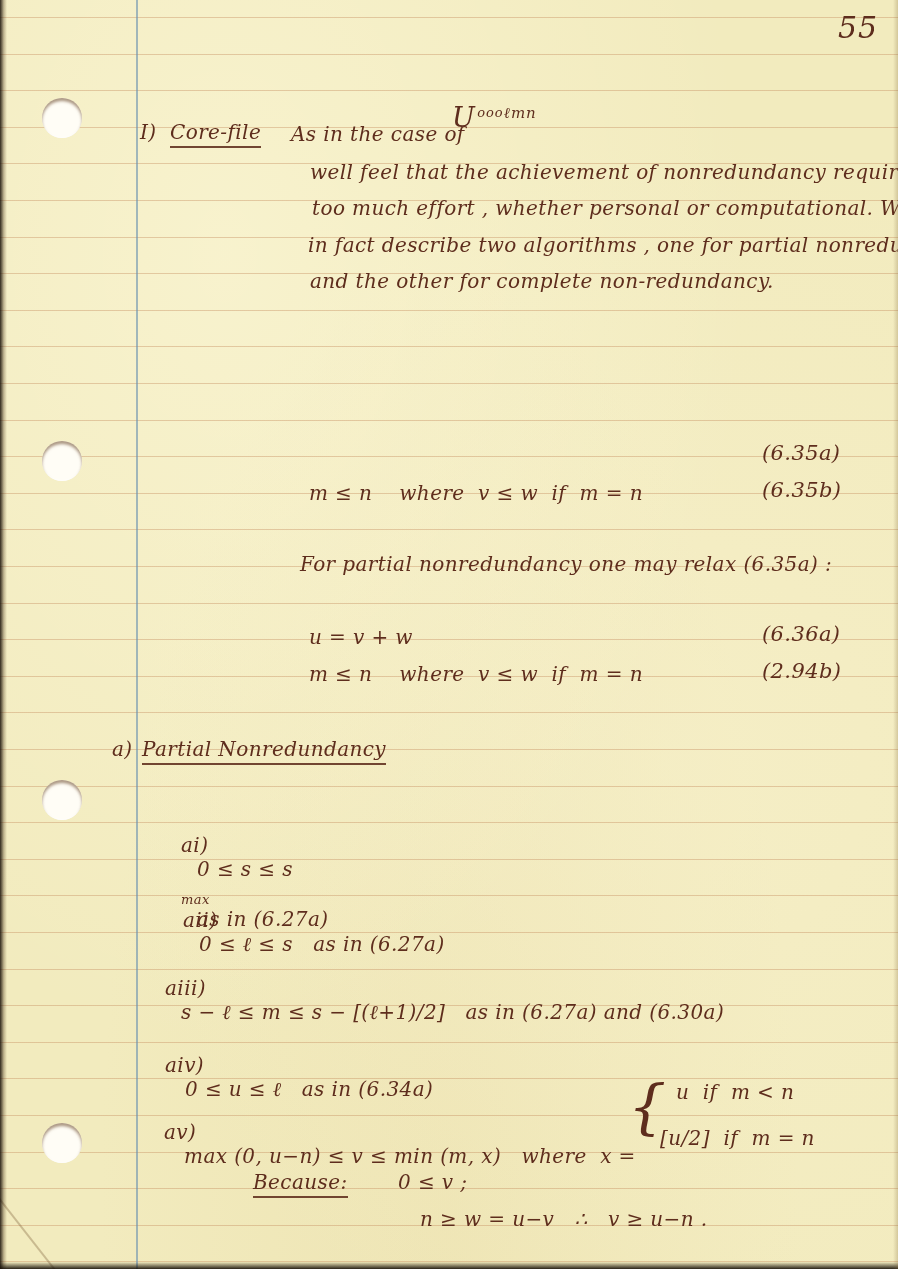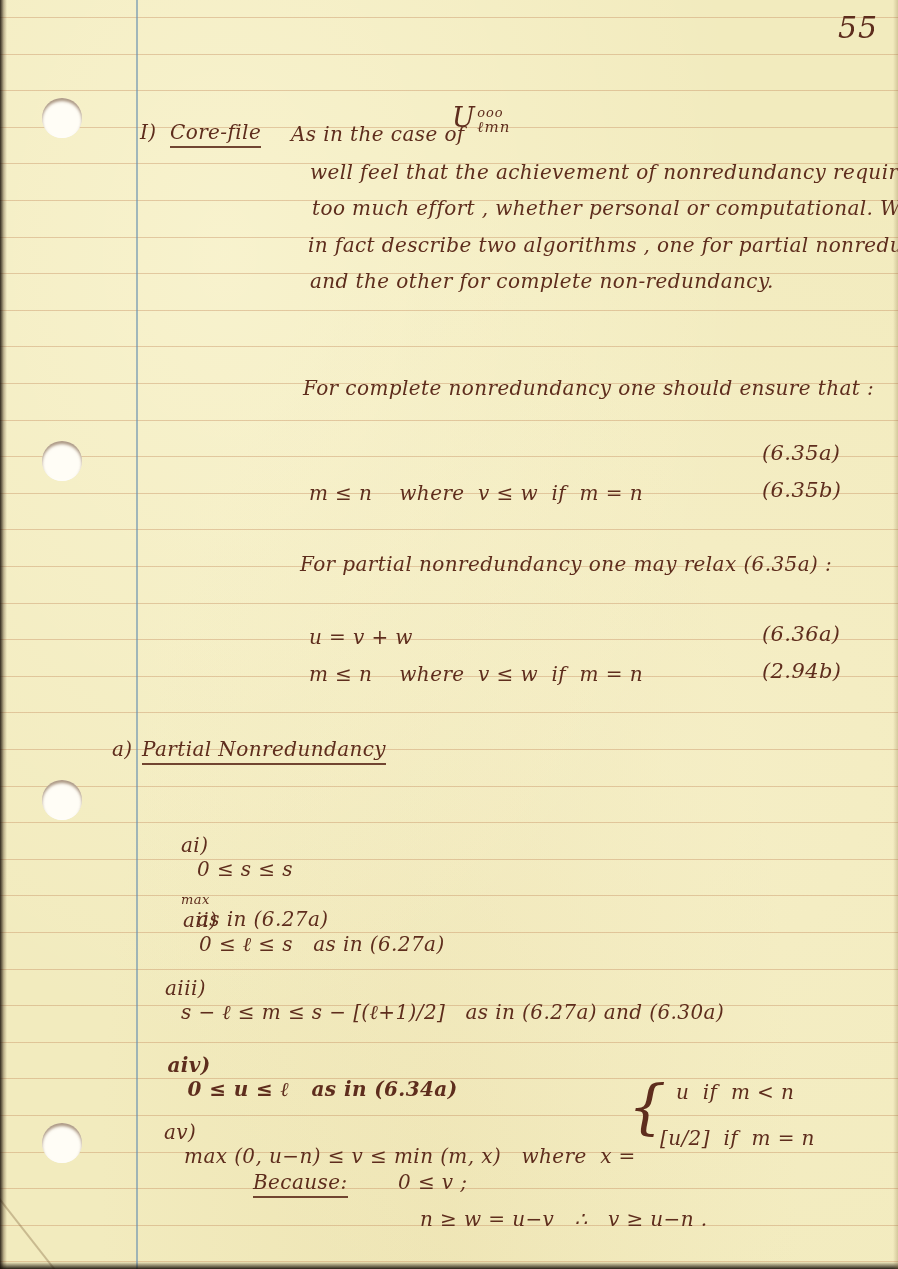--- a/index.html
+++ b/index.html
@@ -40,21 +40,21 @@
   .abs { position:absolute; white-space:pre; z-index:5; letter-spacing:.4px; }
   .ul { border-bottom:2px solid rgba(94,45,29,.88); padding-bottom:2px; }
 
   .page-number { left:838px; top:10px; font-size:30px; letter-spacing:1px; }
 
   .sec1-idx { left:140px; top:120px; }
   .sec1-title { left:170px; top:120px; }
   .p1a { left:291px; top:122px; }
   .u-term { left:452px; top:104px; display:inline-flex; align-items:flex-start; }
   .u-base { font-size:27px; line-height:1; }
-  .u-stack { display:inline-flex; flex-direction:column; margin-left:2px; margin-top:2px;justify-content:center; }
+  .u-stack { display:inline-flex; flex-direction:row; margin-left:2px; margin-top:2px;justify-content:center; }
   .u-sup { font-size:13px; line-height:1.05; letter-spacing:1px; }
   .u-sub { font-size:15px; line-height:1.05; letter-spacing:1px; }
   .p1b { left:562px; top:122px; }
   .p1l2 { left:310px; top:160px; }
   .p1l3 { left:312px; top:196px; }
   .p1l4 { left:308px; top:233px; }
   .p1l5 { left:310px; top:269px; }
 
   .c-intro { left:303px; top:376px; }
   .c-eq1 { left:309px; top:444px; }
@@ -67,21 +67,21 @@
   .pa-eq1n { left:762px; top:622px; }
   .pa-eq2 { left:309px; top:662px; }
   .pa-eq2n { left:762px; top:659px; }
 
   .seca-idx { left:112px; top:737px; }
   .seca-title { left:142px; top:737px; }
 
   .row-ai { left:154px; top:809px; }
   .row-aii { left:156px; top:884px; }
   .row-aiii { left:138px; top:952px; }
-  .row-aiv { left:138px; top:1029px;font-weight:bold; }
+  .row-aiv { left:138px; top:1029px; }
   .row-av { left:137px; top:1096px; }
   .gap-s { margin-left:16px; }
   .gap-m { margin-left:20px; }
   .sub { font-size:13px; vertical-align:-4px; letter-spacing:.5px; }
 
   .av-brace { left:628px; top:1072px; font-size:60px; line-height:1.15; font-style:italic;
     font-weight:normal; color:#5e2d1d; }
   .av-case1 { left:676px; top:1080px; }
   .av-case2 { left:660px; top:1126px; }
 
@@ -113,21 +113,20 @@
     <span class="u-stack">
       <span class="u-sup">ooo</span>
       <span class="u-sub">ℓmn</span>
     </span>
   </div>
   <div class="abs p1l2">well feel that the achievement of nonredundancy requires</div>
   <div class="abs p1l3">too much effort , whether personal or computational. We shall</div>
   <div class="abs p1l4">in fact describe two algorithms , one for partial nonredundancy</div>
   <div class="abs p1l5">and the other for complete non-redundancy.</div>
 
-  <div class="abs c-intro">For complete nonredundancy one should ensure that :</div>
   <div class="abs c-eq1n eqnum">(6.35a)</div>
   <div class="abs c-eq2">m ≤ n    where  v ≤ w  if  m = n</div>
   <div class="abs c-eq2n eqnum">(6.35b)</div>
 
   <div class="abs pa-intro">For partial nonredundancy one may relax (6.35a) :</div>
   <div class="abs pa-eq1">u = v + w</div>
   <div class="abs pa-eq1n eqnum">(6.36a)</div>
   <div class="abs pa-eq2">m ≤ n    where  v ≤ w  if  m = n</div>
   <div class="abs pa-eq2n eqnum">(2.94b)</div>
 

